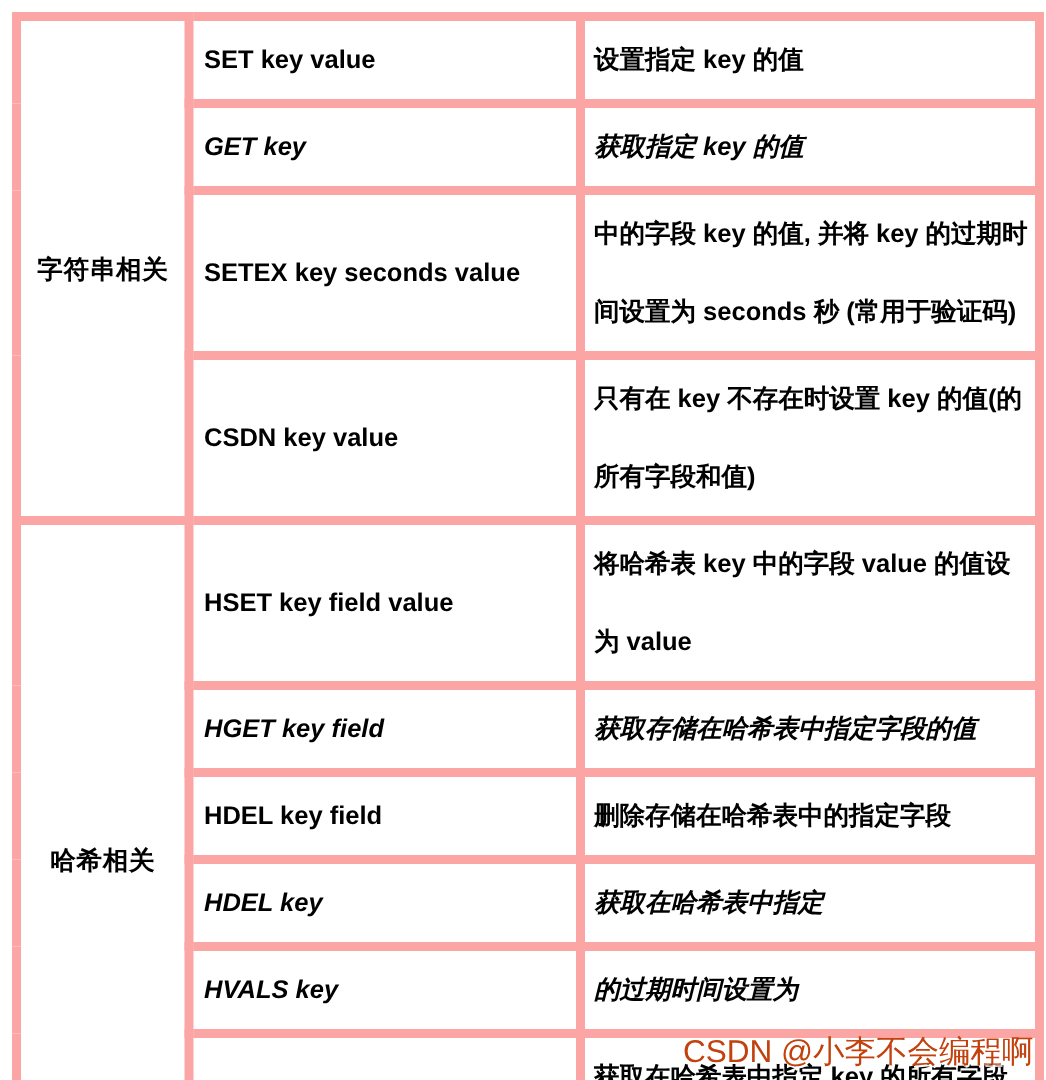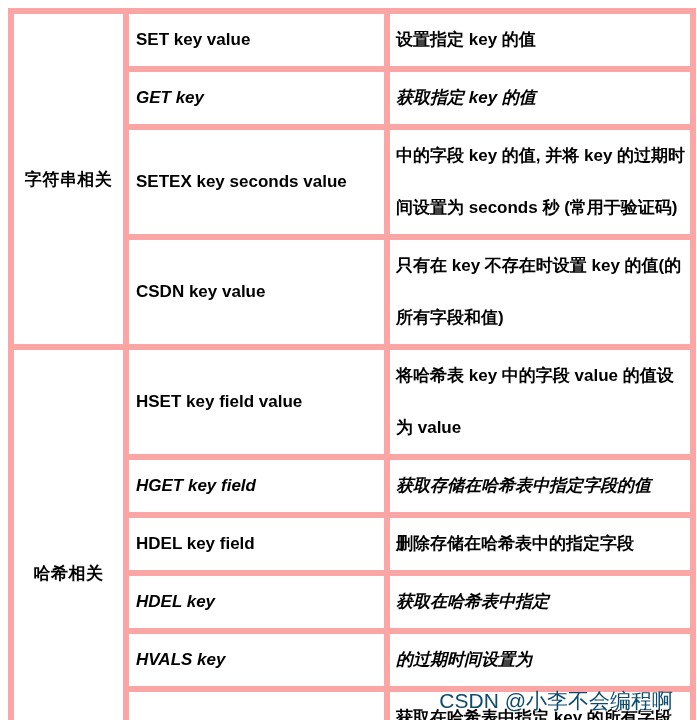--- a/index.html
+++ b/index.html
@@ -46,25 +46,25 @@
     line-height: 52px;
     margin-left: 27px;
   }
   tr.h48  td { height: 48px; }
   tr.h51  td { height: 51px; font-style: italic; }
   tr.h50  td { height: 50px; }
   tr.h101 td { height: 101px; }
   tr.h102 td { height: 102px; }
   .watermark {
     position: absolute;
-    right: 24px;
+    right: 8px;
     top: 687px;
     font-size: 21px;
     font-weight: 400;
-    color: #0c4a6e;
+    color: #c2410c;
     text-shadow: 1px 1px 0 #ffffff;
     white-space: nowrap;
   }
 </style>
 </head>
 <body>
 
 <div class="page">
   <table class="cmd-table">
     <colgroup>

